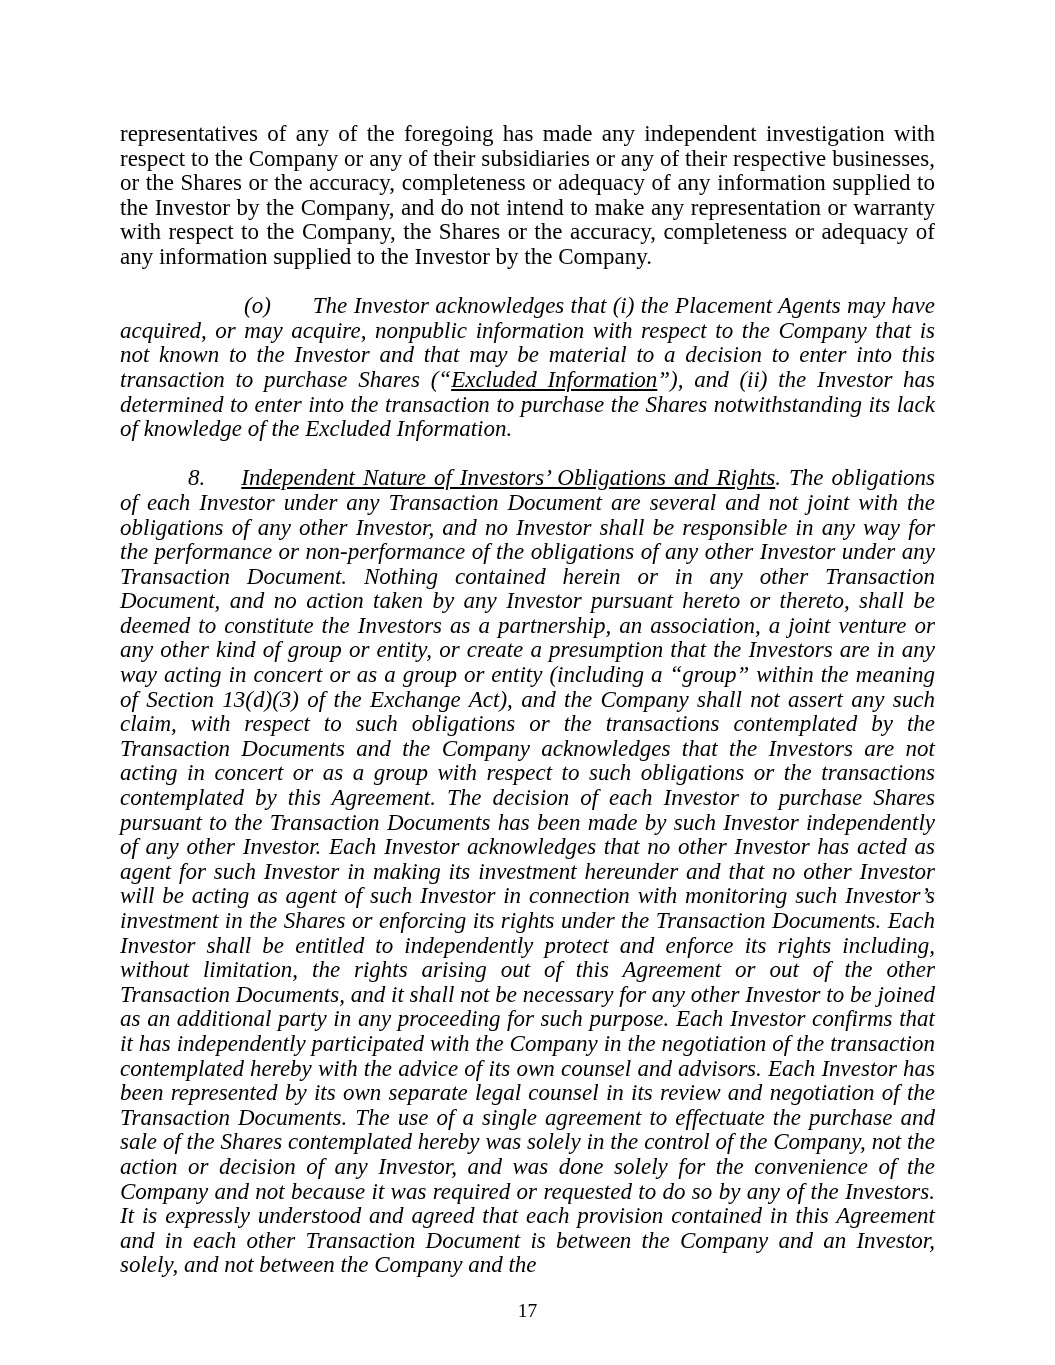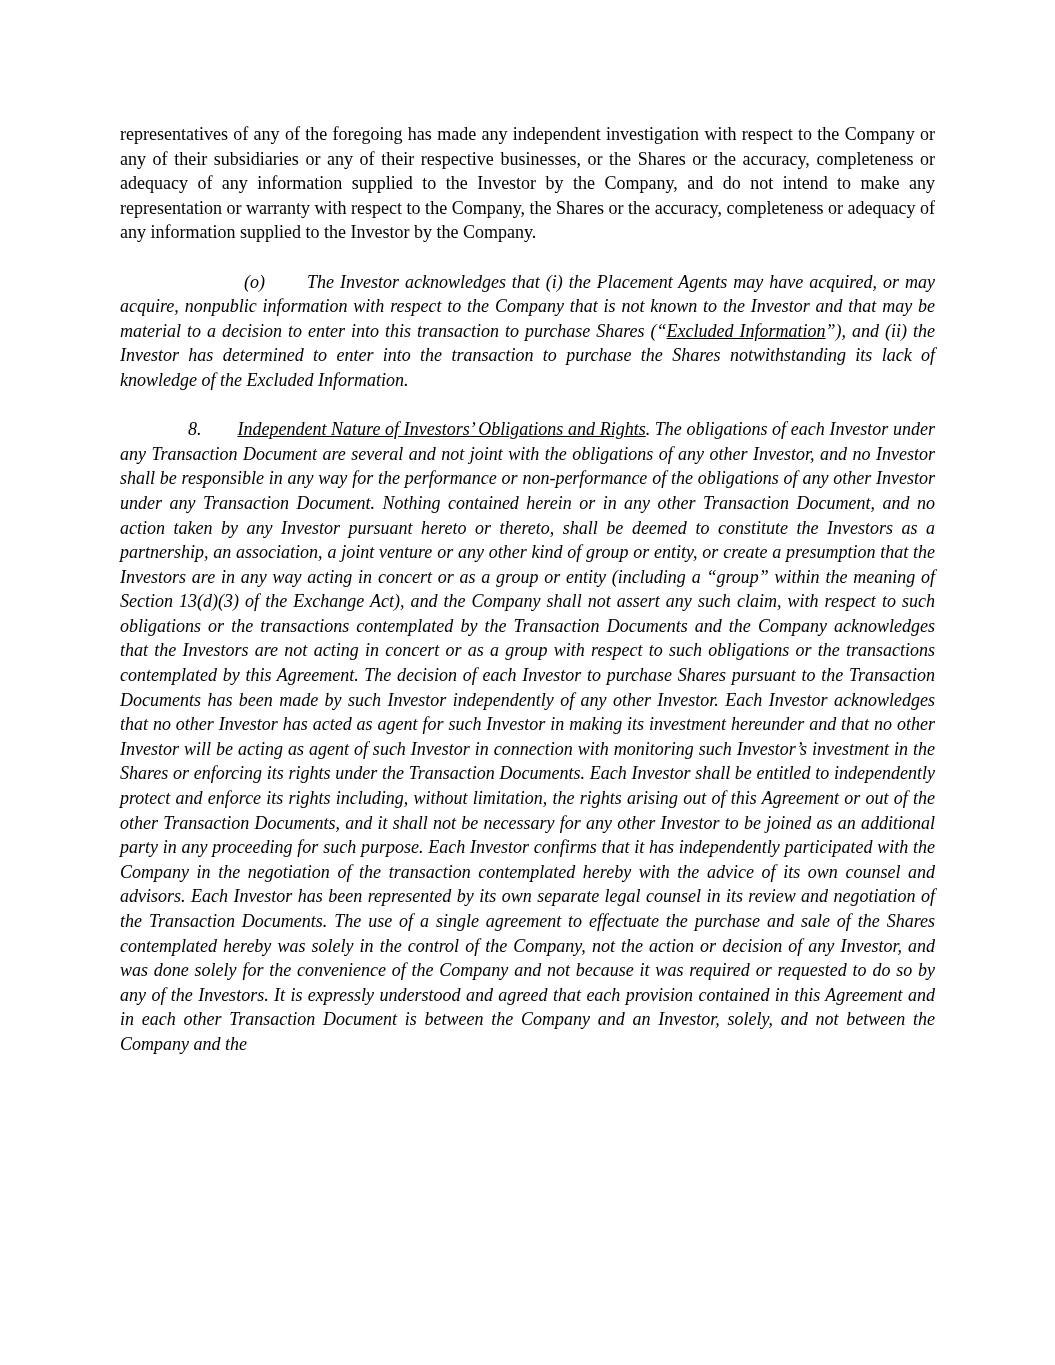--- a/index.html
+++ b/index.html
@@ -18,21 +18,21 @@
     color: #000000;
   }
   .content {
     position: absolute;
     left: 120px;
     top: 122px;
     width: 815px;
   }
   p {
     margin: 0 0 0 0;
-    font-size: 18px;
+    font-size: 23px;
     line-height: 24.6px;
     text-align: justify;
     text-justify: inter-word;
     hyphens: none;
   }
   p.para-gap {
     margin-top: 24.6px;
     font-style: italic;
   }
   .indent-o {
@@ -77,13 +77,14 @@
     <p class="para-gap">
       <span class="indent-o"></span><span>(o)</span><span class="indent-o-gap"></span><span>The Investor acknowledges that (i) the Placement Agents may have acquired, or may acquire, nonpublic information with respect to the Company that is not known to the Investor and that may be material to a decision to enter into this transaction to purchase Shares (“</span><span class="u">Excluded Information</span><span>”), and (ii) the Investor has determined to enter into the transaction to purchase the Shares notwithstanding its lack of knowledge of the Excluded Information.</span>
     </p>
 
     <p class="para-gap">
       <span class="indent-8"></span><span>8.</span><span class="indent-8-gap"></span><span class="u">Independent Nature of Investors’ Obligations and Rights</span><span>. The obligations of each Investor under any Transaction Document are several and not joint with the obligations of any other Investor, and no Investor shall be responsible in any way for the performance or non-performance of the obligations of any other Investor under any Transaction Document. Nothing contained herein or in any other Transaction Document, and no action taken by any Investor pursuant hereto or thereto, shall be deemed to constitute the Investors as a partnership, an association, a joint venture or any other kind of group or entity, or create a presumption that the Investors are in any way acting in concert or as a group or entity (including a “group” within the meaning of Section 13(d)(3) of the Exchange Act), and the Company shall not assert any such claim, with respect to such obligations or the transactions contemplated by the Transaction Documents and the Company acknowledges that the Investors are not acting in concert or as a group with respect to such obligations or the transactions contemplated by this Agreement. The decision of each Investor to purchase Shares pursuant to the Transaction Documents has been made by such Investor independently of any other Investor. Each Investor acknowledges that no other Investor has acted as agent for such Investor in making its investment hereunder and that no other Investor will be acting as agent of such Investor in connection with monitoring such Investor’s investment in the Shares or enforcing its rights under the Transaction Documents. Each Investor shall be entitled to independently protect and enforce its rights including, without limitation, the rights arising out of this Agreement or out of the other Transaction Documents, and it shall not be necessary for any other Investor to be joined as an additional party in any proceeding for such purpose. Each Investor confirms that it has independently participated with the Company in the negotiation of the transaction contemplated hereby with the advice of its own counsel and advisors. Each Investor has been represented by its own separate legal counsel in its review and negotiation of the Transaction Documents. The use of a single agreement to effectuate the purchase and sale of the Shares contemplated hereby was solely in the control of the Company, not the action or decision of any Investor, and was done solely for the convenience of the Company and not because it was required or requested to do so by any of the Investors. It is expressly understood and agreed that each provision contained in this Agreement and in each other Transaction Document is between the Company and an Investor, solely, and not between the Company and the</span>
     </p>
 
   </div>
 
+  <div class="footer">17</div>
 </div>
 
 </body></html>

